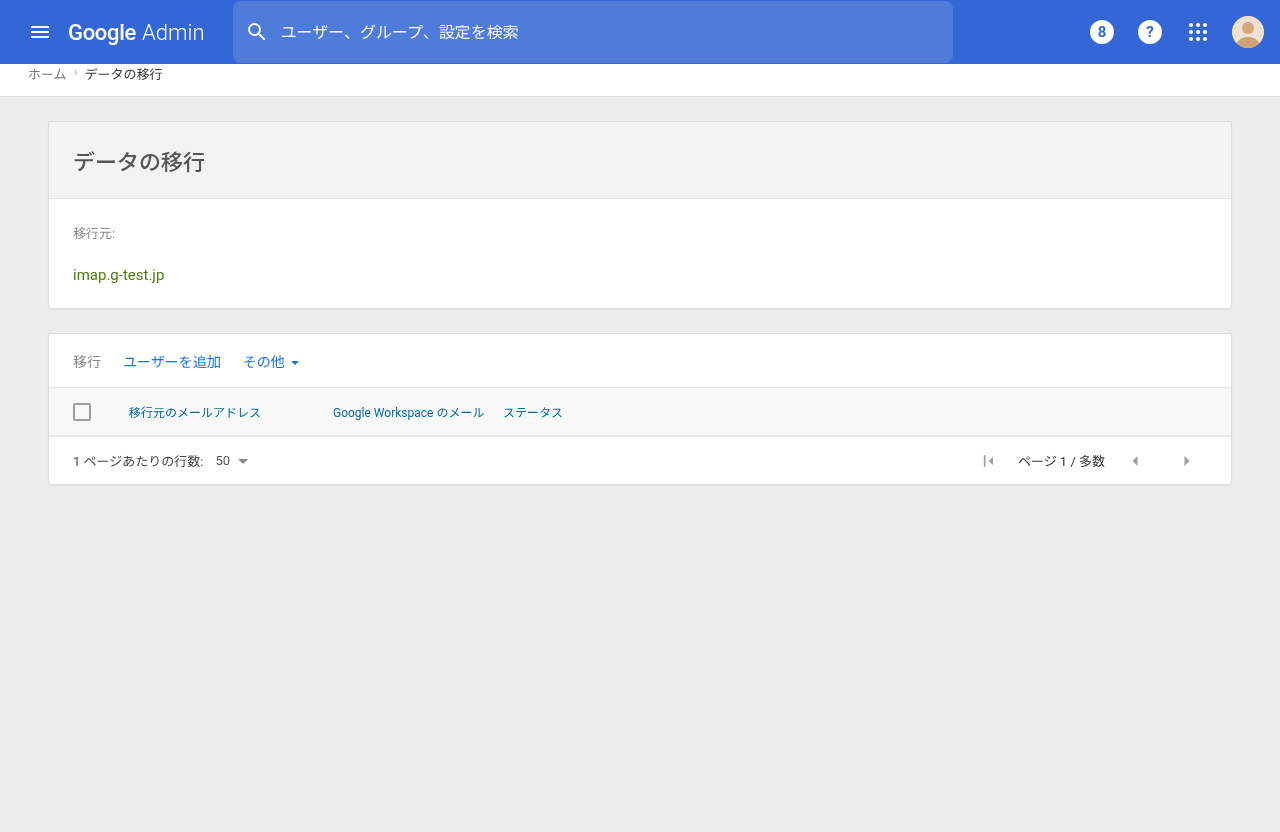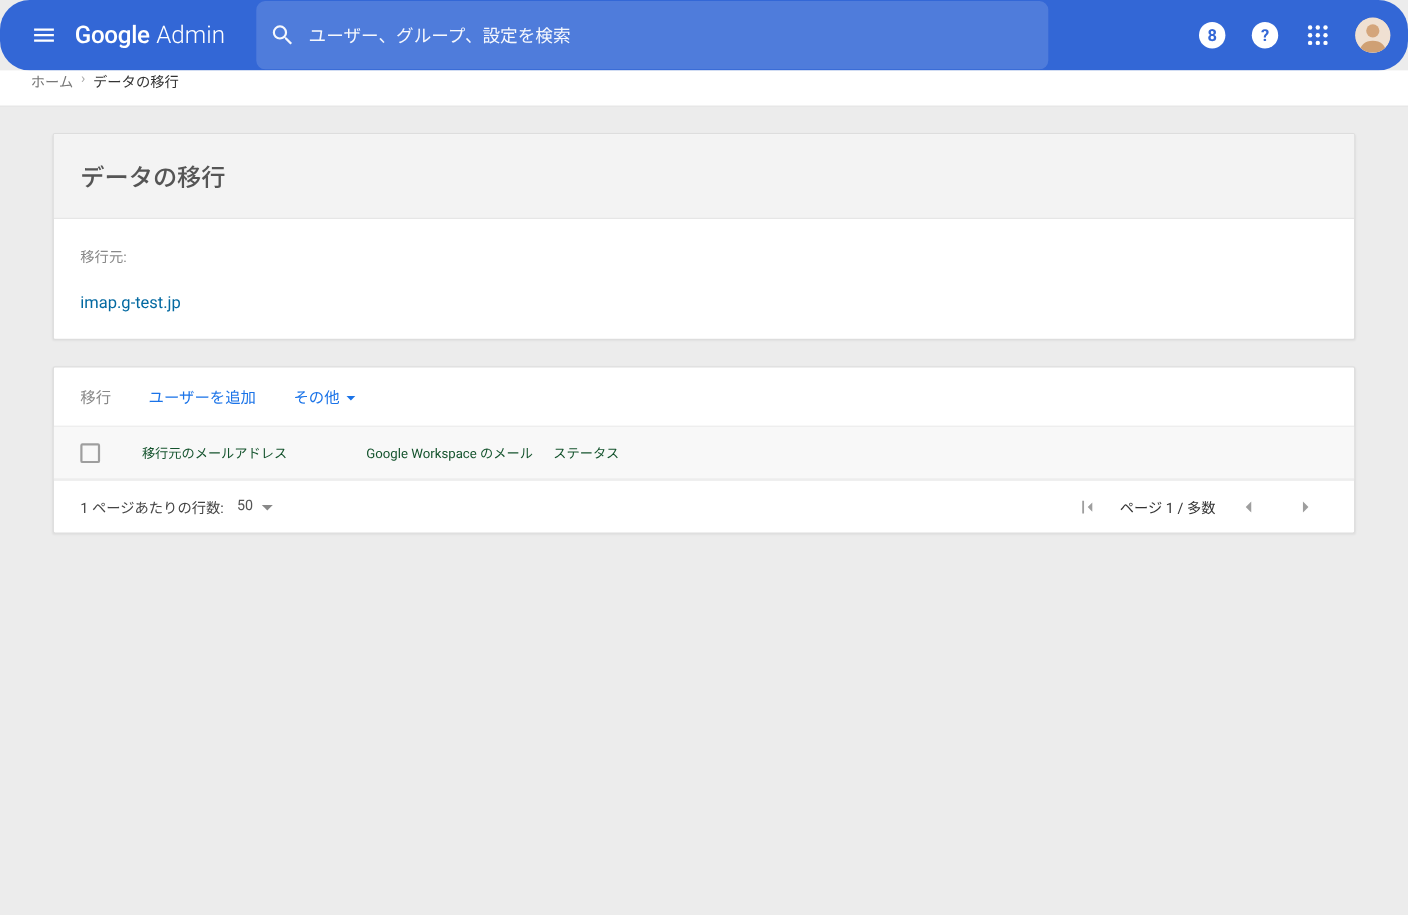--- a/index.html
+++ b/index.html
@@ -1,19 +1,19 @@
 <!DOCTYPE html>
 <html><head>
   <meta charset="utf-8">
   <style>
     * { margin:0; padding:0; box-sizing:border-box; font-family:"Roboto","Noto Sans JP",Arial,sans-serif; }
     body { background:#ececec; width:1280px; height:832px; overflow:hidden; }
 
     
-    .header { height:64px; background:#3367d6; display:flex; align-items:center; padding:0 16px; color:#fff;border-radius:27px; }
+    .header { height:64px; background:#3367d6; display:flex; align-items:center; padding:0 16px; color:#fff; }
     .hamburger { width:48px; height:48px; display:flex; align-items:center; justify-content:center; cursor:pointer; border-radius:50%; }
     .hamburger svg, .icon-btn svg { fill:#fff; }
     .logo { display:flex; align-items:baseline; margin-left:4px; margin-right:28px; white-space:nowrap; }
     .logo-google { font-size:22px; font-weight:500; letter-spacing:-.3px; }
     .logo-admin { font-size:22px; font-weight:300; margin-left:6px; }
     .search-wrap { flex:0 0 720px; height:62px; background:rgba(255,255,255,.14); border-radius:8px; display:flex; align-items:center; padding:0 12px; }
     .search-wrap svg { fill:#fff; opacity:.95; }
     .search-input { flex:1; background:transparent; border:none; outline:none; color:#fff; font-size:16px; margin-left:12px; }
     .search-input::placeholder { color:#fff; opacity:.95; }
     .spacer { flex:1; }
@@ -29,37 +29,37 @@
     .crumb-current { color:#333; }
 
     
     .content { padding:24px 48px; }
     .card { background:#fff; border:1px solid #ddd; border-radius:2px; box-shadow:0 1px 2px rgba(0,0,0,.05); }
 
     .card1-head { background:#f3f3f3; padding:22px 24px; border-bottom:1px solid #e5e5e5; }
     .page-title { font-size:22px; color:#555; font-weight:500; }
     .card1-body { padding:24px; display:flex; gap:180px; }
     .field-label { font-size:13px; color:#888; margin-bottom:10px; }
-    .field-value { font-size:15px; color:#0369a1;margin-top:24px; }
+    .field-value { font-size:15px; color:#4d7c0f;margin-top:24px; }
 
     .card2 { margin-top:24px; }
-    .toolbar { display:flex; align-items:center; padding:0 24px; height:54px; gap:34px; border-bottom:1px solid #e8e8e8; }
+    .toolbar { display:flex; align-items:center; padding:0 24px; height:54px; gap:22px; border-bottom:1px solid #e8e8e8; }
     .toolbar-muted { color:#888; font-size:14px; }
     .toolbar-link { color:#1a73e8; font-size:14px; cursor:pointer; }
     .toolbar-link.with-caret::after { content:""; display:inline-block; margin-left:6px; border:4px solid transparent; border-top-color:#1a73e8; transform:translateY(2px); }
 
     .thead { display:flex; align-items:center; height:48px; background:#f8f8f8; padding:0 24px; border-bottom:1px solid #e8e8e8; }
     .trow { display:flex; align-items:center; height:54px; padding:0 24px; background:#fff; }
     .highlight-row { outline:4px solid #ff1a1a; outline-offset:-2px; border-radius:4px; }
     .cbx { width:18px; height:18px; border:2px solid #9e9e9e; border-radius:2px; cursor:pointer; }
     .col-cbx { width:56px; }
     .col1 { width:204px; }
     .col2 { width:170px; }
     .col3 { flex:1; }
-    .th-text { font-size:12px; color:#14532d; }
+    .th-text { font-size:12px; color:#0369a1; }
     .td-text { font-size:13px; color:#333; }
 
     .pager { display:flex; align-items:center; height:48px; padding:0 24px; font-size:13px; color:#444; border-top:1px solid #e8e8e8;text-align:center; }
     .rows-select { display:inline-flex; align-items:center; margin-left:12px; cursor:pointer; color:#555; }
     .rows-select::after { content:""; margin-left:8px; border:5px solid transparent; border-top-color:#888; transform:translateY(3px); }
     .pager-spacer { flex:1; }
     .pager-icon { width:40px; height:40px; display:flex; align-items:center; justify-content:center; cursor:pointer; color:#9e9e9e; }
     .pager-icon svg { fill:currentColor; }
     .page-indicator { margin:0 10px; color:#333; }
   </style>

